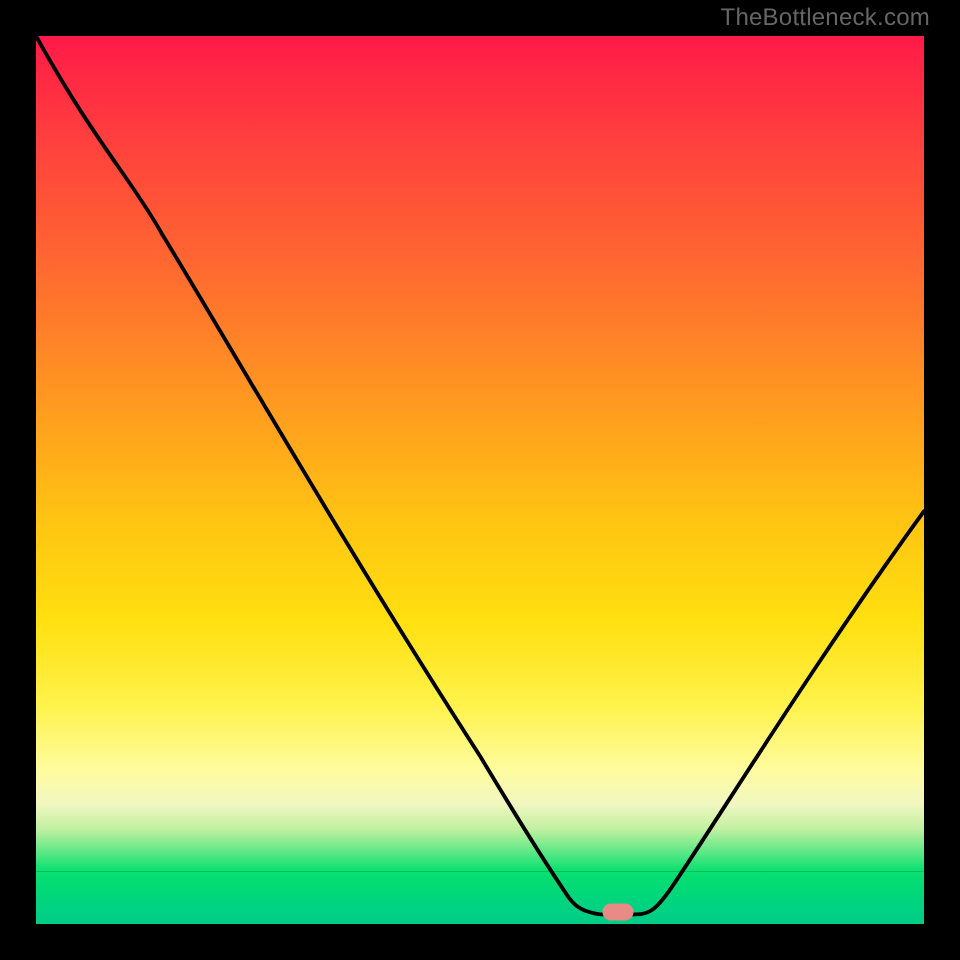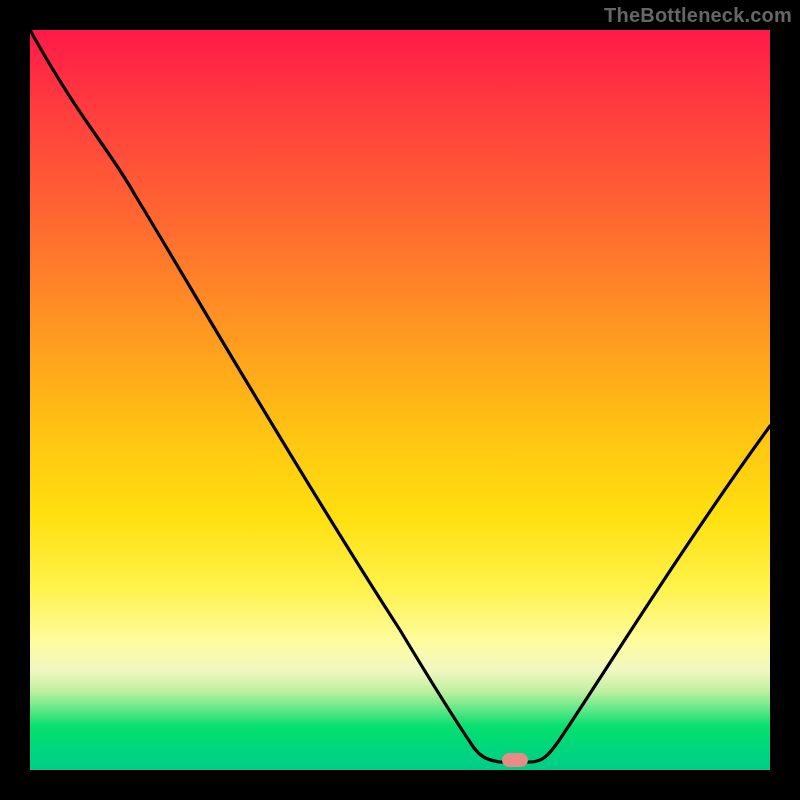--- a/index.html
+++ b/index.html
@@ -13,24 +13,24 @@
   }
   .frame {
     position: relative;
     width: 800px;
     height: 800px;
     background: #000;
   }
   .watermark {
     position: absolute;
     top: 4px;
-    right: 8px;
+    right: 25px;
     color: #666;
     font-size: 20px;
-    font-weight: 700;
+    font-weight: 400;
     letter-spacing: 0.2px;
     z-index: 20;
   }
   .plot {
     position: absolute;
     left: 30px;
     top: 30px;
     width: 740px;
     height: 740px;
     overflow: hidden;

